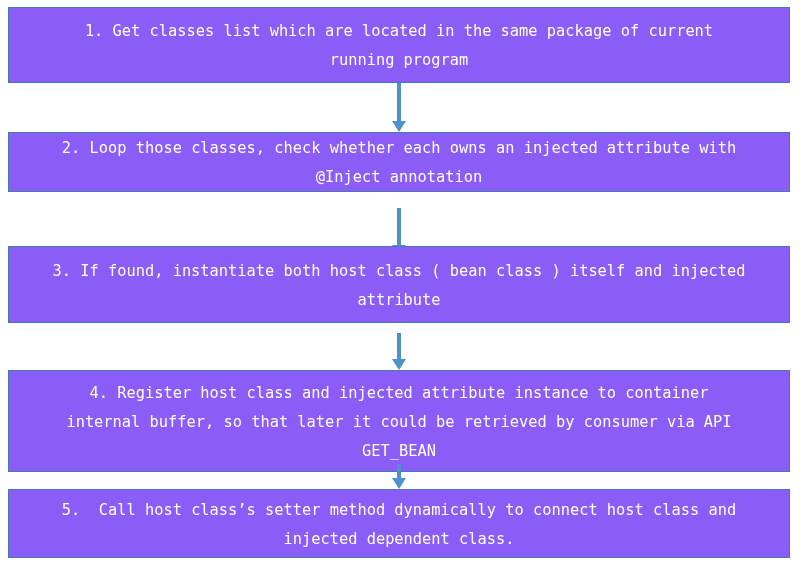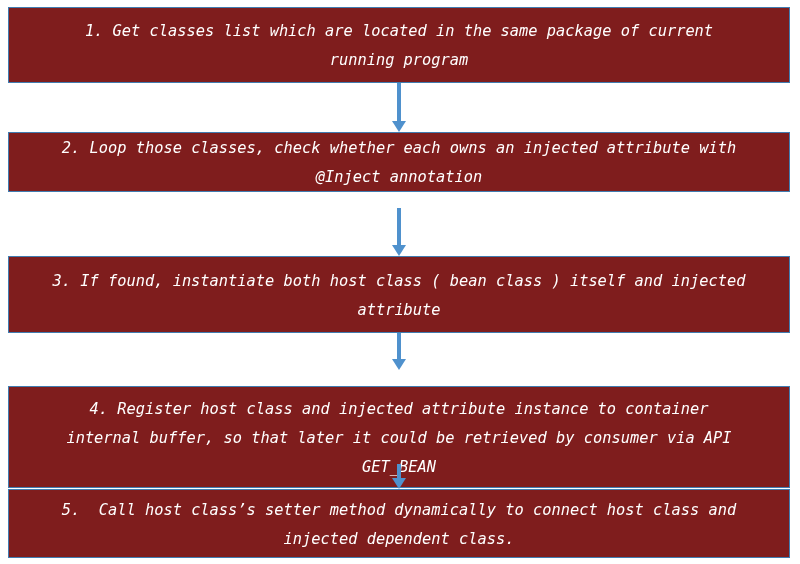--- a/index.html
+++ b/index.html
@@ -19,47 +19,46 @@
     left: 0;
     top: 0;
     width: 800px;
     height: 564px;
   }
   .flow-box {
     position: absolute;
     left: 8px;
     width: 782px;
     box-sizing: border-box;
-    background: #7f1d1d;
+    background: #8b5cf6;
     border: 1px solid #417cb0;
     color: #ffffff;
     display: flex;
     align-items: center;
     justify-content: center;
     text-align: center;
     padding: 2px 14px;
     box-sizing: border-box;
-    font-style: italic;
   }
   .flow-box .box-text {
     display: block;
     width: 100%;
     font-size: 16.5px;
     line-height: 29px;
     letter-spacing: 0px;
     white-space: pre-wrap;
     font-family: "DejaVu Sans Mono", "Liberation Mono", monospace;
     transform: scaleX(0.93);
     transform-origin: center center;
   }
 
   #box-1 { top: 7px;   height: 76px; }
   #box-2 { top: 132px; height: 60px; }
-  #box-3 { top: 256px; height: 77px; align-items: center; }
-  #box-4 { top: 370px; height: 102px; margin-top: 16px; }
+  #box-3 { top: 246px; height: 77px; align-items: center; }
+  #box-4 { top: 370px; height: 102px; }
   #box-5 { top: 489px; height: 69px; }
 
   .flow-arrow {
     position: absolute;
     left: 392px;
     width: 14px;
   }
   .flow-arrow .shaft {
     position: absolute;
     left: 5px;

